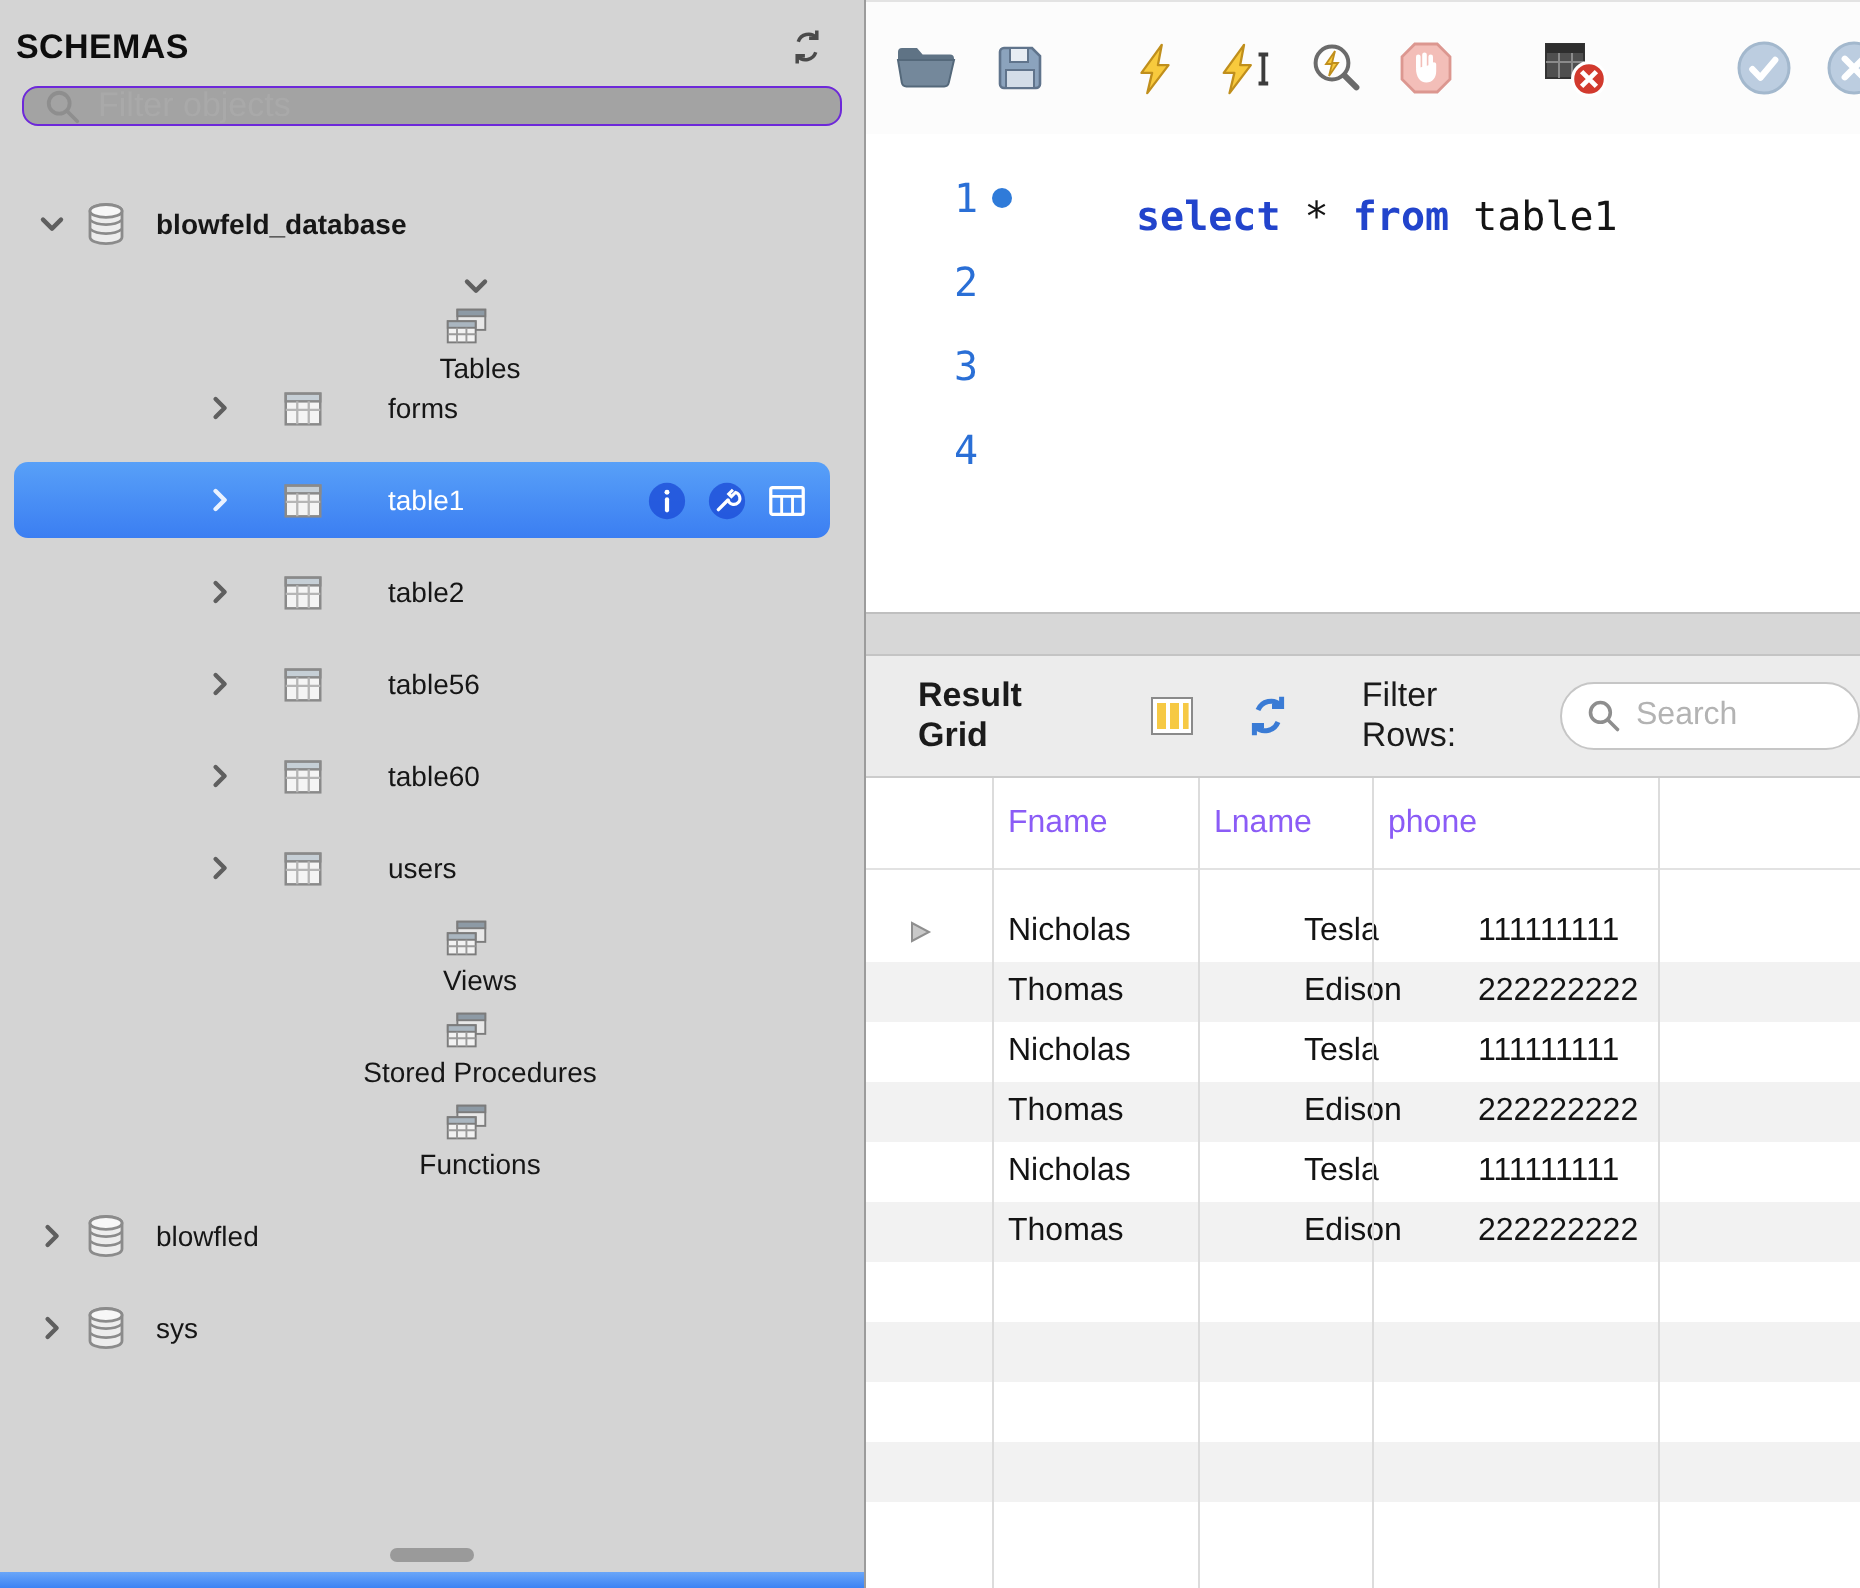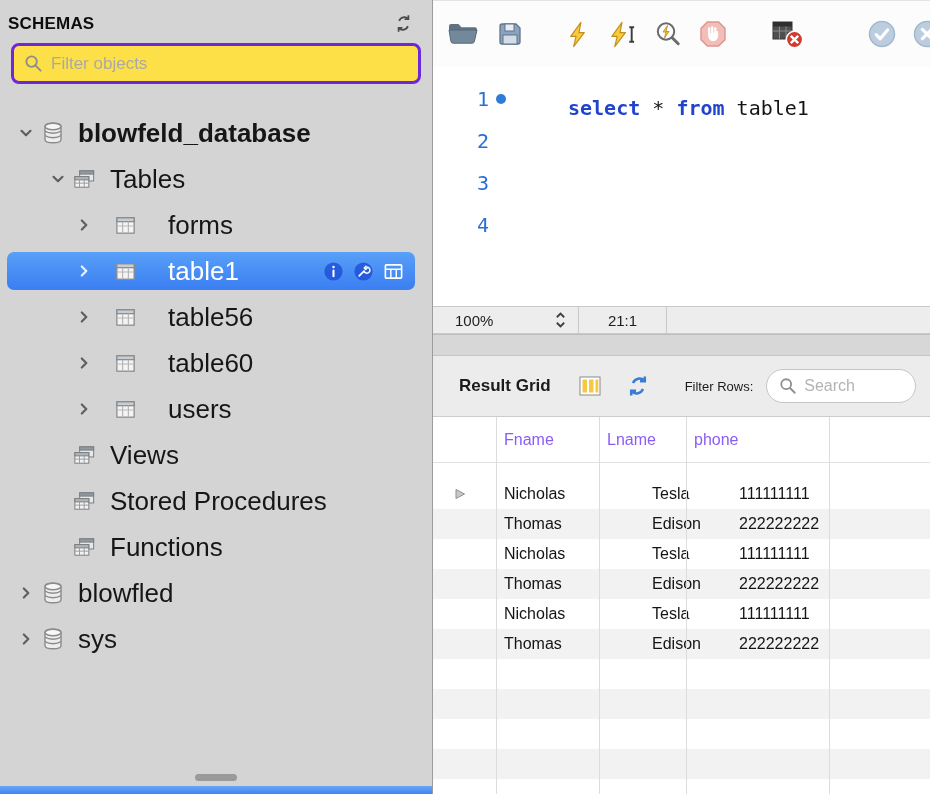--- a/index.html
+++ b/index.html
@@ -4,31 +4,31 @@
 <style>
   * { box-sizing: border-box; margin: 0; padding: 0; }
   :root { --sel:#3b7ef2; --kw:#2244cc; --ln:#2a6fd6; --stripe:#f2f2f2; }
   body { font-family: "Liberation Sans", sans-serif; background:#fff; }
   .app { width:930px; height:794px; display:flex; overflow:hidden; position:relative; background:#fff; }
 
   
   .sidebar { width:433px; flex:none; background:#d4d4d4; border-right:1px solid #9c9c9c; position:relative; overflow:hidden; }
   .sb-header { display:flex; align-items:flex-end; justify-content:space-between; padding:13px 18px 7px 8px; }
   .sb-title { font-size:17px; font-weight:bold; color:#0d0d0d; letter-spacing:.2px; }
-  .filter { height:41px; margin:2px 11px 0; background:#fde047; border:3px solid #6d28d9; border-radius:8px; display:flex; align-items:center; gap:8px; padding:0 10px; }
+  .filter { height:20px; margin:2px 11px 0; background:#a3a3a3; border:1px solid #6d28d9; border-radius:8px; display:flex; align-items:center; gap:8px; padding:0 10px; }
   .filter input { flex:1; border:0; outline:0; background:transparent; font-size:17px; color:#333; font-family:inherit; }
   .filter input::placeholder { color:#a9a9a9; }
   .tree { margin-top:26px; }
   .tree-row { height:46px; display:flex; align-items:center; position:relative; }
   .tree-row.lvl0 { padding-left:12px; }
-  .tree-row.lvl1 { padding-left:44px; }
-  .tree-row.lvl2 { padding-left:70px;gap:16px; }
+  .tree-row.lvl1 { padding-left:44px;flex-direction:column; }
+  .tree-row.lvl2 { padding-left:96px;gap:16px; }
   .tw { width:28px; min-width:28px; display:flex; justify-content:center; align-items:center; color:#5f5f5f; position:relative; z-index:1; }
   .ti { width:34px; min-width:34px; display:flex; align-items:center; position:relative; z-index:1; }
-  .tl { font-size:26px; color:#161616; margin-left:4px; white-space:nowrap; position:relative; z-index:1; }
+  .tl { font-size:14px; color:#161616; margin-left:4px; white-space:nowrap; position:relative; z-index:1; }
   .tl.b { font-weight:bold; }
   .tree-row.selected::before { content:""; position:absolute; left:7px; right:17px; top:4px; bottom:4px; border-radius:7px; background:linear-gradient(#58a0f8, var(--sel)); }
   .tree-row.selected .tl { color:#fff; }
   .tree-row.selected .tw { color:#eaf2ff; }
   .acts { position:absolute; right:28px; top:0; bottom:0; display:flex; align-items:center; gap:9px; z-index:1; }
   .acts span { display:flex; }
   .sb-pill-wrap { position:absolute; left:0; right:0; bottom:13px; display:flex; justify-content:center; }
   .sb-pill { width:42px; height:7px; border-radius:4px; background:#9a9a9a; }
   .sb-bluebar { position:absolute; left:0; right:0; bottom:0; height:8px; background:linear-gradient(#6aa6f8,#3c83f4); }
 
@@ -56,21 +56,21 @@
   .seg-zoom { width:146px; padding:0 10px 0 22px; justify-content:space-between; }
   .seg-caret { width:88px; justify-content:center; }
   .seg-rest { flex:1; border-right:0; }
   .stepper { display:flex; }
 
   .splitter { height:22px; flex:none; background:#d7d7d7; border-top:1px solid #bfbfbf; border-bottom:1px solid #c4c4c4; }
 
   .result-header { height:61px; flex:none; background:#ececec; border-bottom:1px solid #cccccc; display:flex; align-items:center; padding-left:26px; }
   .rg-title { font-size:17px; font-weight:bold; color:#1b1b1b; margin-right:26px; }
   .rg-icon { display:flex; margin-right:22px; }
-  .rg-filter-label { font-size:13px; color:#1b1b1b; margin-left:12px; margin-right:13px; }
+  .rg-filter-label { font-size:17px; color:#1b1b1b; margin-left:12px; margin-right:13px; }
   .rg-search { height:34px; min-width:150px; background:#fff; border:1px solid #c6c6c6; border-radius:17px; display:flex; align-items:center; gap:7px; padding:0 12px; flex:none; }
   .rg-search input { border:0; outline:0; width:90px; font-size:16px; font-family:inherit; color:#444; background:transparent; }
   .rg-search input::placeholder { color:#b3b3b3; }
 
   .grid { flex:1; position:relative; background:#fff; overflow:hidden; font-size:16px; color:#141414; }
   .vline { position:absolute; top:0; bottom:0; width:1px; background:#dcdcdc; z-index:5; pointer-events:none; }
   .v1{left:63px}.v2{left:166px}.v3{left:253px}.v4{left:396px}
   .grid-header { height:46px; display:flex; align-items:center; border-bottom:1px solid #e2e2e2; }
   .grid-header .cell { padding-left:8px; color:#8b5cf6; }
   .cell.c0{width:63px;flex:none}.cell.c1{width:103px;flex:none}.cell.c2{width:87px;flex:none}.cell.c3{width:143px;flex:none}
@@ -200,20 +200,35 @@
               <path d="M5.8 3.5L10.3 8l-4.5 4.5" fill="none" stroke="currentColor" stroke-width="2.2" stroke-linecap="round" stroke-linejoin="round"></path>
             </svg>
           </span>
           <span class="ti">
             <svg viewBox="0 0 24 24" width="23" height="23">
               <rect x="3" y="4" width="18" height="16" fill="#f4f4f4" stroke="#8a8a8a" stroke-width="1.3"></rect>
               <rect x="3" y="4" width="18" height="4" fill="#c6cfd6" stroke="#8a8a8a" stroke-width="1.3"></rect>
               <path d="M3 12.5h18M9 8v12M15 8v12" stroke="#b5b5b5" stroke-width="1.2"></path>
             </svg>
           </span>
+          <span class="tl">table2</span>
+        </div>
+        <div class="tree-row lvl2">
+          <span class="tw">
+            <svg viewBox="0 0 16 16" width="16" height="16">
+              <path d="M5.8 3.5L10.3 8l-4.5 4.5" fill="none" stroke="currentColor" stroke-width="2.2" stroke-linecap="round" stroke-linejoin="round"></path>
+            </svg>
+          </span>
+          <span class="ti">
+            <svg viewBox="0 0 24 24" width="23" height="23">
+              <rect x="3" y="4" width="18" height="16" fill="#f4f4f4" stroke="#8a8a8a" stroke-width="1.3"></rect>
+              <rect x="3" y="4" width="18" height="4" fill="#c6cfd6" stroke="#8a8a8a" stroke-width="1.3"></rect>
+              <path d="M3 12.5h18M9 8v12M15 8v12" stroke="#b5b5b5" stroke-width="1.2"></path>
+            </svg>
+          </span>
           <span class="tl">table56</span>
         </div>
         <div class="tree-row lvl2">
           <span class="tw">
             <svg viewBox="0 0 16 16" width="16" height="16">
               <path d="M5.8 3.5L10.3 8l-4.5 4.5" fill="none" stroke="currentColor" stroke-width="2.2" stroke-linecap="round" stroke-linejoin="round"></path>
             </svg>
           </span>
           <span class="ti">
             <svg viewBox="0 0 24 24" width="23" height="23">
@@ -404,35 +419,20 @@
           </div>
         </div>
       <div class="codes">
           <div class="code-line"><span class="kw">select</span><span> * </span><span class="kw">from</span><span> table1</span></div>
           <div class="code-line"></div>
           <div class="code-line"></div>
           <div class="code-line"></div>
         </div>
     </div>
 
-    <div class="statusbar">
-      <div class="seg seg-zoom">
-        <span>100%</span>
-        <span class="stepper">
-          <svg viewBox="0 0 16 24" width="15" height="22">
-              <path d="M4 9l4-4 4 4" fill="none" stroke="#3d3d3d" stroke-width="2"></path>
-              <path d="M4 15l4 4 4-4" fill="none" stroke="#3d3d3d" stroke-width="2"></path>
-            </svg>
-        </span>
-      </div>
-      <div class="seg seg-caret">
-        <span>21:1</span>
-      </div>
-      <div class="seg seg-rest"></div>
-    </div>
 
     <div class="splitter"></div>
 
     <div class="result-header">
       <span class="rg-title">Result Grid</span>
       <span class="rg-icon">
         <svg viewBox="0 0 26 26" width="26" height="26">
             <rect x="3" y="4" width="20" height="18" fill="#fff" stroke="#8a8a8a"></rect>
             <rect x="5.5" y="6.5" width="4.5" height="13" fill="#f6c944"></rect>
             <rect x="12" y="6.5" width="4.5" height="13" fill="#f6c944"></rect>

